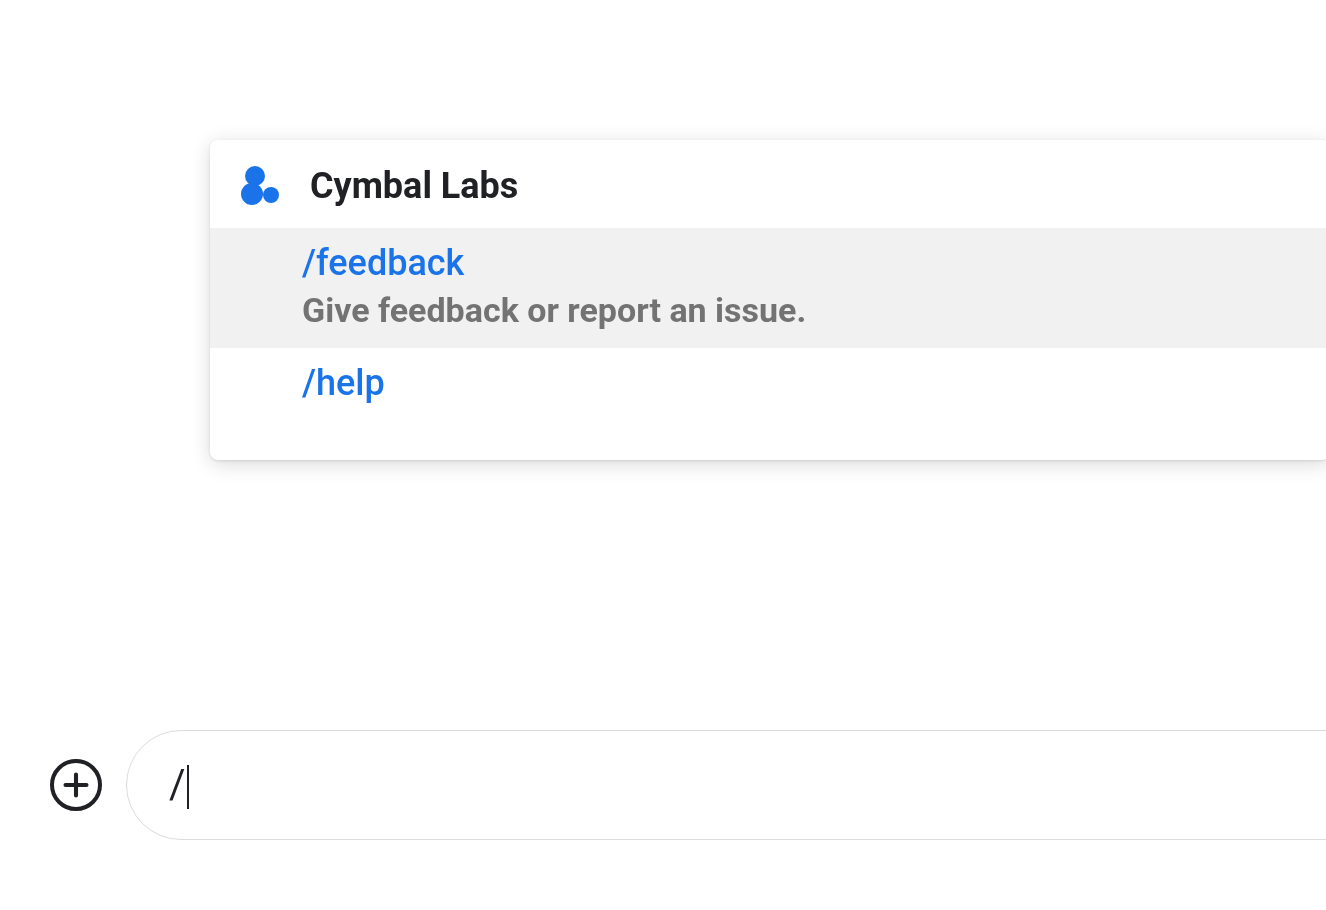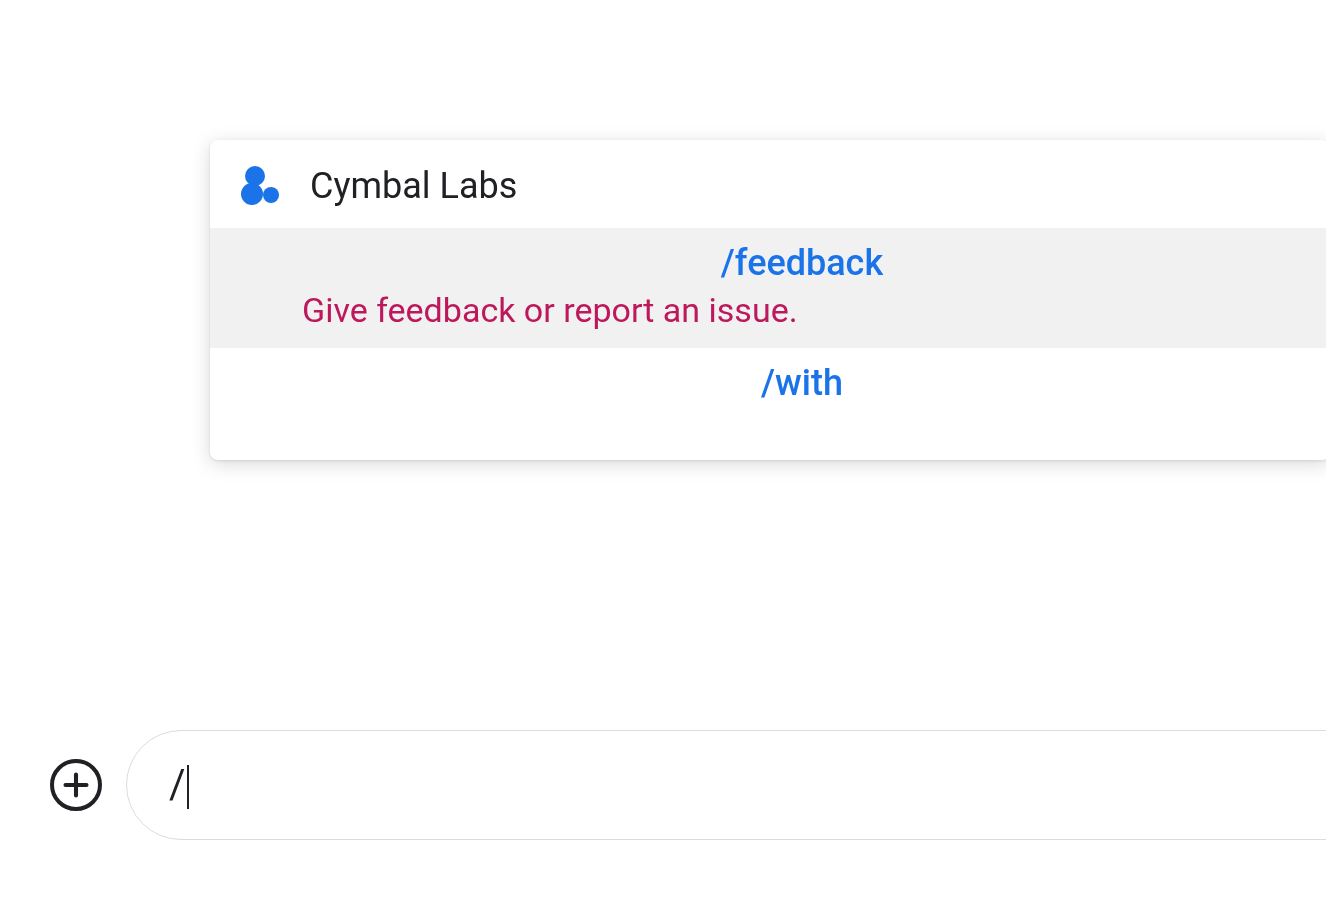--- a/index.html
+++ b/index.html
@@ -40,44 +40,43 @@
     .app-icon {
       width: 48px;
       height: 48px;
       flex-shrink: 0;
       display: flex;
       align-items: center;
       justify-content: center;
     }
     .app-name {
       font-size: 36px;
-      font-weight: 400;
+      font-weight: 700;
       color: #202124;
     }
     .command-list {
       width: 100%;
     }
     .command-item {
       padding: 14px 28px 18px 92px;
       cursor: pointer;
     }
     .command-item.highlighted {
       background: #f1f1f1;
     }
     .command-name {
       font-size: 36px;
       font-weight: 500;
       color: #1a73e8;
       margin-bottom: 6px;
-      text-align: center;
     }
     .command-desc {
       font-size: 34px;
-      font-weight: 400;
-      color: #be185d;
+      font-weight: 700;
+      color: #737373;
     }
     .input-row {
       position: absolute;
       left: 0;
       top: 590px;
       width: 100%;
       display: flex;
       align-items: center;
       gap: 24px;
     }
@@ -142,21 +141,21 @@
         </svg>
       </span>
       <span class="app-name">Cymbal Labs</span>
     </div>
     <div class="command-list">
       <div class="command-item highlighted">
         <div class="command-name">/feedback</div>
         <div class="command-desc">Give feedback or report an issue.</div>
       </div>
       <div class="command-item">
-        <div class="command-name">/with</div>
+        <div class="command-name">/help</div>
       </div>
       <div class="command-item">
       </div>
     </div>
   </div>
 
   <div class="input-row">
     <button class="add-button">
       <svg viewBox="0 0 24 24">
         <path d="M12 3 L12 21 M3 12 L21 12" stroke="#202124" stroke-width="3.5" stroke-linecap="round"></path>

